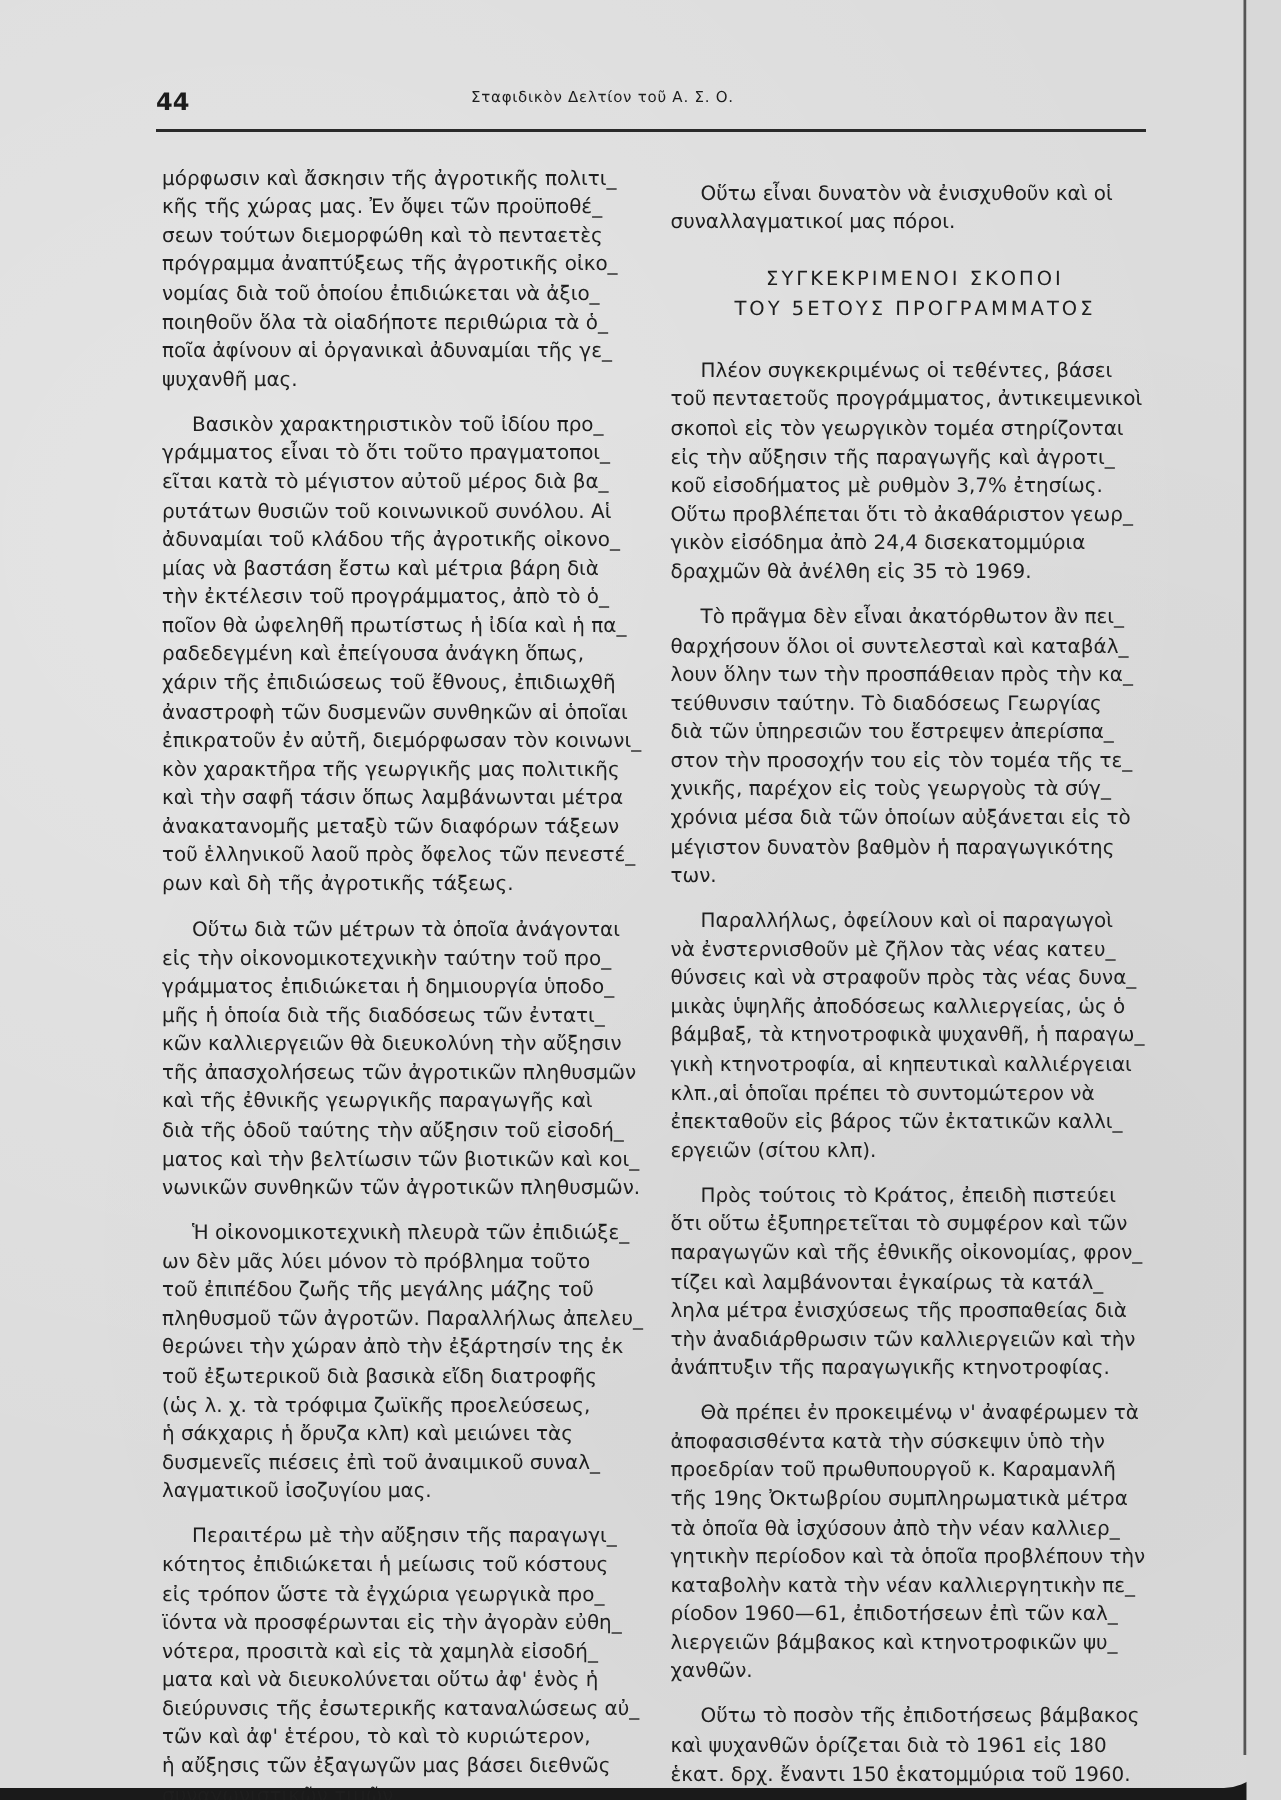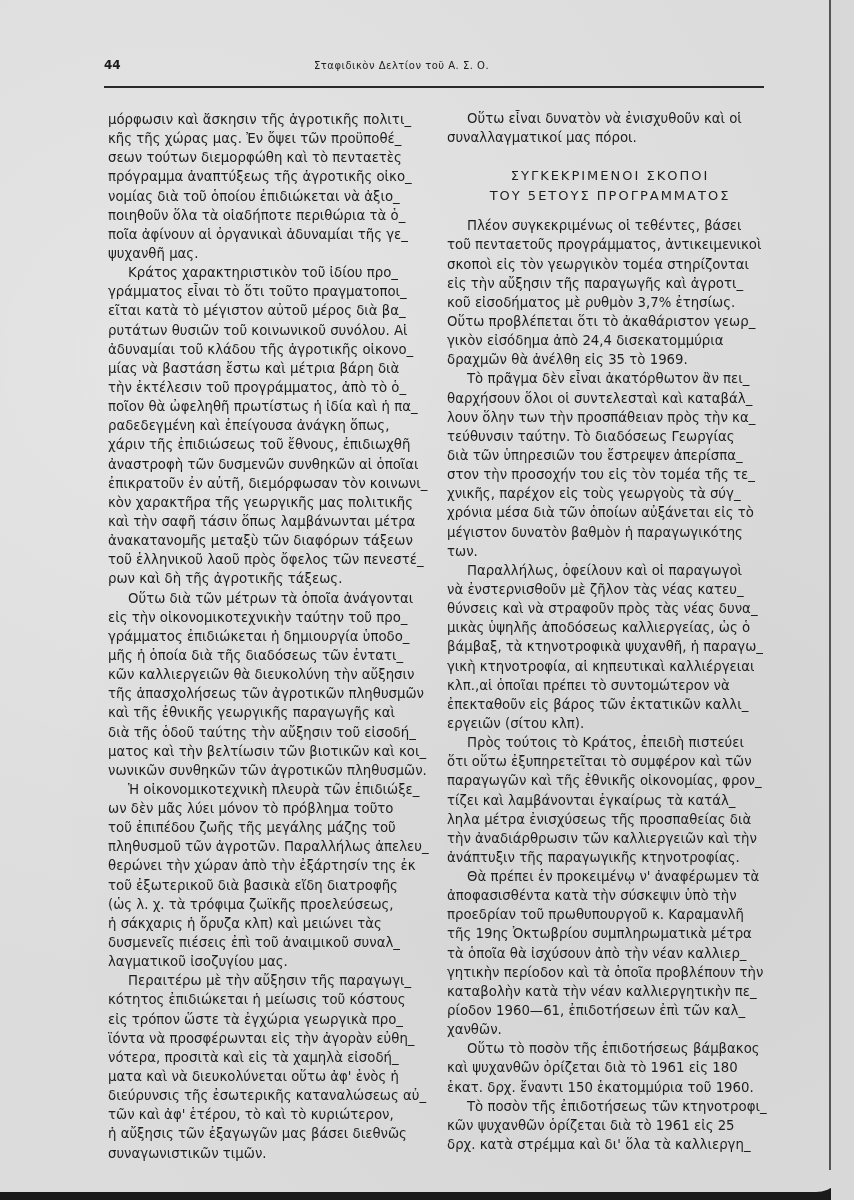--- a/index.html
+++ b/index.html
@@ -22,38 +22,38 @@
   }
   .right-strip {
     position: absolute; left: 831px; top: 0; width: 23px; height: 1200px;
     background: #d8d8d8;
   }
   .header {
     position: absolute; left: 104px; top: 58px; width: 660px; height: 24px;
     color: #1c1c1c;
   }
   .page-number {
-    position: absolute; left: 0; top: 0; font-weight: bold; font-size: 12px;
+    position: absolute; left: 0; top: 0; font-weight: bold; font-size: 16px;
   }
   .running-title {
     position: absolute; left: 210px; top: 2px; font-size: 10px; letter-spacing: 0.5px;
   }
   .header-rule {
     position: absolute; left: 104px; top: 86px; width: 660px; height: 2px;
     background: #2a2a2a;
   }
   .col {
     position: absolute; top: 110px; width: 323px;
     color: #1e1e1e; font-size: 13.3px; line-height: 19.15px;
     text-align: justify;
   }
   .col-left { left: 108px; }
   .col-right { left: 447px; width: 326px; top: 109px; }
   .line { display: block; white-space: nowrap; height: 19.15px; }
-  .indent { padding-left: 20px; }
+  .indent { padding-left: 20px; margin-top: 11px; }
   .heading {
     display: block; text-align: center; font-weight: normal;
     letter-spacing: 2px; font-size: 13px; height: 20px; white-space: nowrap;
   }
   .gap { display: block; height: 19px; }
   .gap-small { display: block; height: 10px; }
 </style>
 </head>
 <body>
 
@@ -66,21 +66,21 @@
 
   <div class="col col-left" id="left-col">
       <span class="line">μόρφωσιν καὶ ἄσκησιν τῆς ἀγροτικῆς πολιτι_</span>
       <span class="line">κῆς τῆς χώρας μας. Ἐν ὄψει τῶν προϋποθέ_</span>
       <span class="line">σεων τούτων διεμορφώθη καὶ τὸ πενταετὲς</span>
       <span class="line">πρόγραμμα ἀναπτύξεως τῆς ἀγροτικῆς οἰκο_</span>
       <span class="line">νομίας διὰ τοῦ ὁποίου ἐπιδιώκεται νὰ ἀξιο_</span>
       <span class="line">ποιηθοῦν ὅλα τὰ οἱαδήποτε περιθώρια τὰ ὁ_</span>
       <span class="line">ποῖα ἀφίνουν αἱ ὀργανικαὶ ἀδυναμίαι τῆς γε_</span>
       <span class="line">ψυχανθῆ μας.</span>
-      <span class="line indent">Κράτος χαρακτηριστικὸν τοῦ ἰδίου προ_</span>
+      <span class="line indent">Βασικὸν χαρακτηριστικὸν τοῦ ἰδίου προ_</span>
       <span class="line">γράμματος εἶναι τὸ ὅτι τοῦτο πραγματοποι_</span>
       <span class="line">εῖται κατὰ τὸ μέγιστον αὐτοῦ μέρος διὰ βα_</span>
       <span class="line">ρυτάτων θυσιῶν τοῦ κοινωνικοῦ συνόλου. Αἱ</span>
       <span class="line">ἀδυναμίαι τοῦ κλάδου τῆς ἀγροτικῆς οἰκονο_</span>
       <span class="line">μίας νὰ βαστάση ἔστω καὶ μέτρια βάρη διὰ</span>
       <span class="line">τὴν ἐκτέλεσιν τοῦ προγράμματος, ἀπὸ τὸ ὁ_</span>
       <span class="line">ποῖον θὰ ὠφεληθῆ πρωτίστως ἡ ἰδία καὶ ἡ πα_</span>
       <span class="line">ραδεδεγμένη καὶ ἐπείγουσα ἀνάγκη ὅπως,</span>
       <span class="line">χάριν τῆς ἐπιδιώσεως τοῦ ἔθνους, ἐπιδιωχθῆ</span>
       <span class="line">ἀναστροφὴ τῶν δυσμενῶν συνθηκῶν αἱ ὁποῖαι</span>
@@ -167,20 +167,21 @@
         <span class="line">τὴν ἀναδιάρθρωσιν τῶν καλλιεργειῶν καὶ τὴν</span>
         <span class="line">ἀνάπτυξιν τῆς παραγωγικῆς κτηνοτροφίας.</span>
         <span class="line indent">Θὰ πρέπει ἐν προκειμένῳ ν' ἀναφέρωμεν τὰ</span>
         <span class="line">ἀποφασισθέντα κατὰ τὴν σύσκεψιν ὑπὸ τὴν</span>
         <span class="line">προεδρίαν τοῦ πρωθυπουργοῦ κ. Καραμανλῆ</span>
         <span class="line">τῆς 19ης Ὀκτωβρίου συμπληρωματικὰ μέτρα</span>
         <span class="line">τὰ ὁποῖα θὰ ἰσχύσουν ἀπὸ τὴν νέαν καλλιερ_</span>
         <span class="line">γητικὴν περίοδον καὶ τὰ ὁποῖα προβλέπουν τὴν</span>
         <span class="line">καταβολὴν κατὰ τὴν νέαν καλλιεργητικὴν πε_</span>
         <span class="line">ρίοδον 1960—61, ἐπιδοτήσεων ἐπὶ τῶν καλ_</span>
+        <span class="line">λιεργειῶν βάμβακος καὶ κτηνοτροφικῶν ψυ_</span>
         <span class="line">χανθῶν.</span>
         <span class="line indent">Οὕτω τὸ ποσὸν τῆς ἐπιδοτήσεως βάμβακος</span>
         <span class="line">καὶ ψυχανθῶν ὁρίζεται διὰ τὸ 1961 εἰς 180</span>
         <span class="line">ἑκατ. δρχ. ἔναντι 150 ἑκατομμύρια τοῦ 1960.</span>
         <span class="line indent">Τὸ ποσὸν τῆς ἐπιδοτήσεως τῶν κτηνοτροφι_</span>
         <span class="line">κῶν ψυχανθῶν ὁρίζεται διὰ τὸ 1961 εἰς 25</span>
         <span class="line">δρχ. κατὰ στρέμμα καὶ δι' ὅλα τὰ καλλιεργη_</span>
       </div>
   </div>
 </div>

